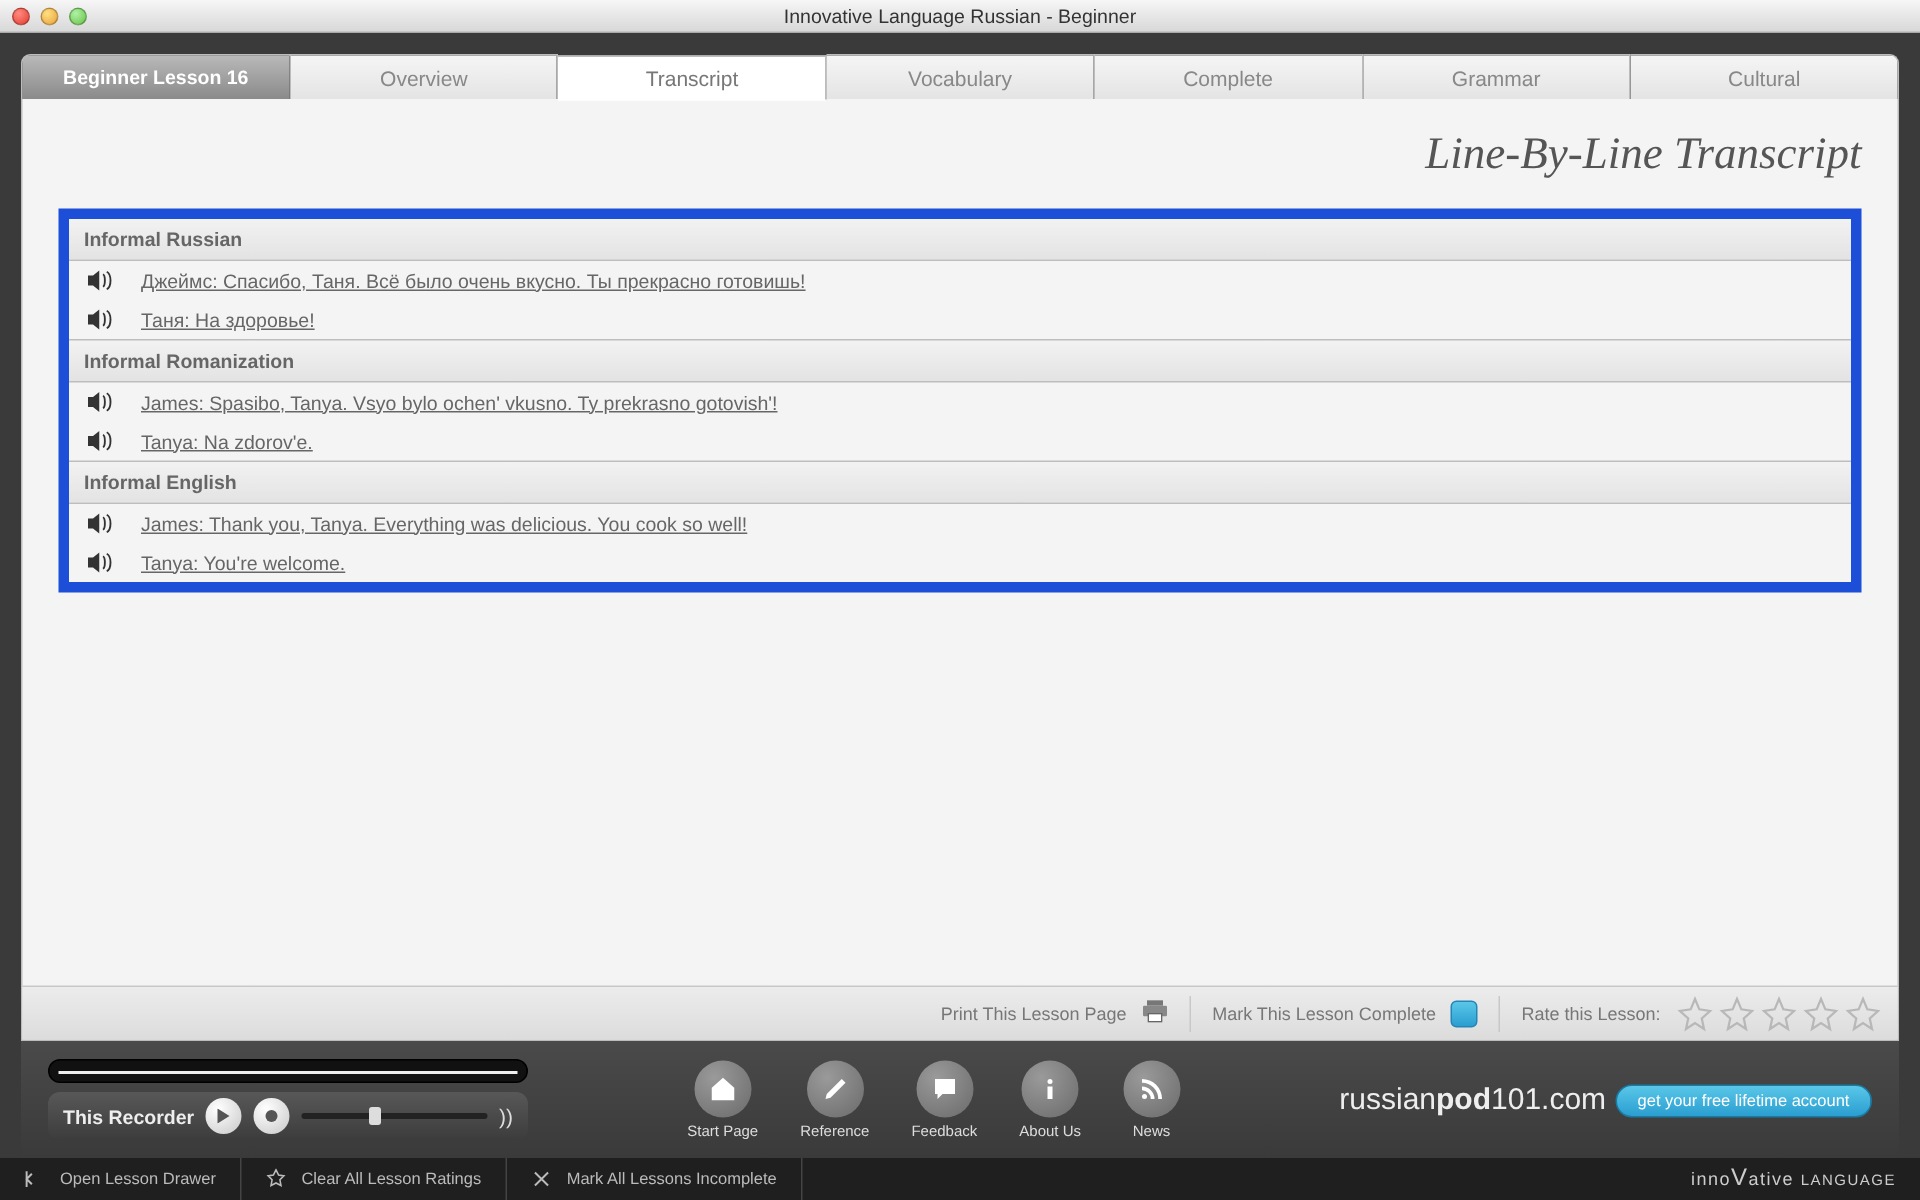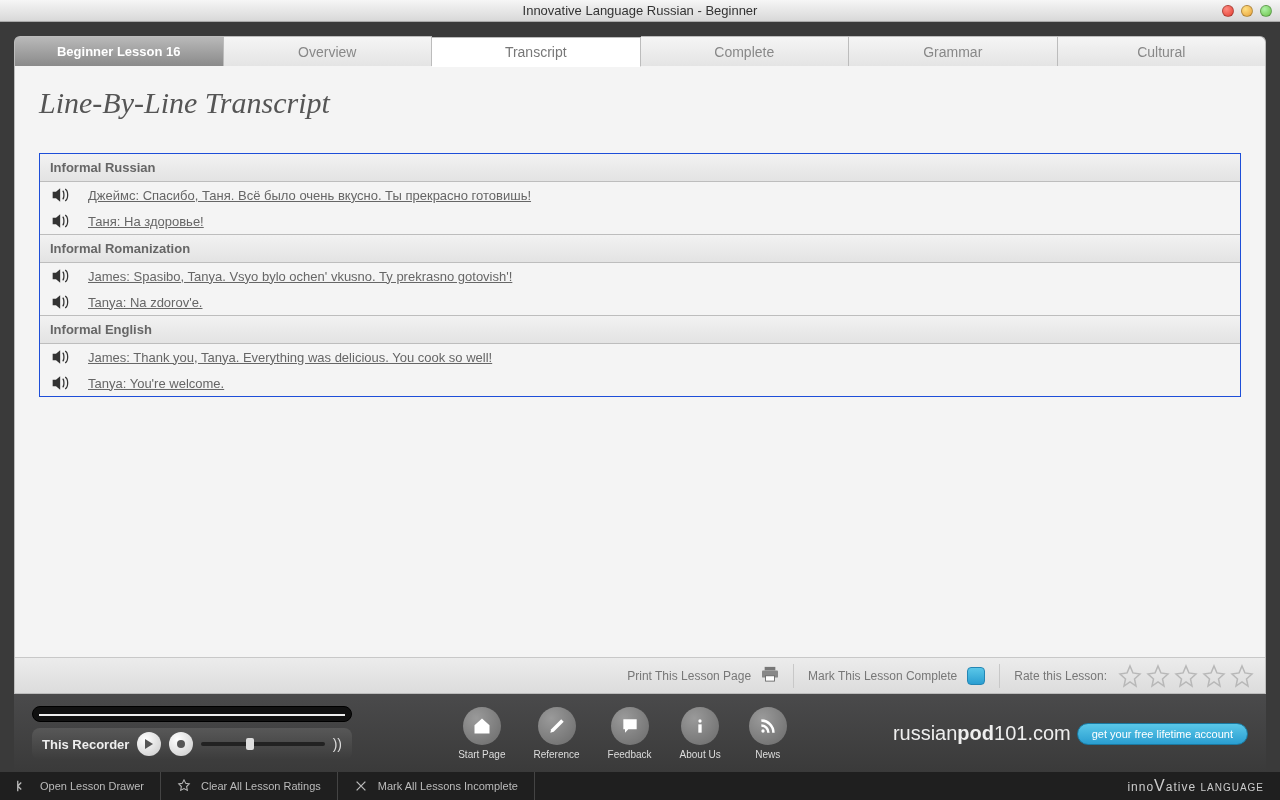--- a/index.html
+++ b/index.html
@@ -1,19 +1,19 @@
 <!DOCTYPE html>
 <html><head>
 <meta charset="utf-8">
 <style>
 * { margin: 0; padding: 0; box-sizing: border-box; font-family: "Lucida Grande", "Helvetica Neue", Arial, sans-serif; }
 body { width: 1280px; height: 800px; background: #e8e8e8; overflow: hidden; }
 
 
-.titlebar { height: 22px; background: linear-gradient(#f6f6f6, #d8d8d8); border-bottom: 1px solid #aaa; display: flex; align-items: center; padding: 0 8px; position: relative; justify-content: flex-end; }
+.titlebar { height: 22px; background: linear-gradient(#f6f6f6, #d8d8d8); border-bottom: 1px solid #aaa; display: flex; align-items: center; padding: 0 8px; position: relative; }
 .traffic { display: flex; gap: 7px; }
 .traffic span { width: 12px; height: 12px; border-radius: 50%; display: block; border: 1px solid rgba(0,0,0,0.25); }
 .tl-red { background: radial-gradient(circle at 35% 30%, #ff8a80, #e33e32); }
 .tl-yellow { background: radial-gradient(circle at 35% 30%, #ffe082, #e8a13a); }
 .tl-green { background: radial-gradient(circle at 35% 30%, #aef2a6, #6ac247); }
 .titlebar-title { position: absolute; left: 0; right: 0; text-align: center; font-size: 13px; color: #333; }
 
 
 .frame { background: #3a3a3a; padding: 14px 14px 0 14px; height: calc(800px - 22px - 28px); display: flex; flex-direction: column; }
 
@@ -22,23 +22,23 @@
 .tab { flex: 1; text-align: center; font-size: 14px; color: #888; background: linear-gradient(#f5f5f5,#e4e4e4); border: 1px solid #bcbcbc; border-bottom: none; display: flex; align-items: center; justify-content: center; cursor: pointer; }
 .tab:first-child { border-top-left-radius: 6px; }
 .tab:last-child { border-top-right-radius: 6px; border-right: 1px solid #bcbcbc; }
 .tab + .tab { border-left: none; }
 .tab.lesson { background: linear-gradient(#b9b9b9,#8a8a8a); color: #fff; font-weight: bold; font-size: 13px; }
 .tab.active { background: #fff; color: #777; border-bottom: 1px solid #fff; position: relative; top: 1px; }
 
 
 .content { background: #f4f4f4; border: 1px solid #bcbcbc; border-top: none; flex: 1; display: flex; flex-direction: column; padding: 0; }
 .content-inner { padding: 20px 24px; flex: 1; overflow: auto; }
-.page-title { font-family: Georgia, "Times New Roman", serif; font-style: italic; font-size: 30px; color: #555; margin-bottom: 33px; }
-
-.transcript-box { border: 1px solid #1d4ed8; }
+.page-title { font-family: Georgia, "Times New Roman", serif; font-style: italic; font-size: 30px; color: #555; margin-bottom: 19px; text-align: right; }
+
+.transcript-box { border: 7px solid #1d4ed8; }
 .section-header { background: linear-gradient(#f2f2f2,#e3e3e3); border-top: 1px solid #bdbdbd; border-bottom: 1px solid #bdbdbd; padding: 6px 10px; font-weight: bold; font-size: 13px; color: #666; }
 .section-header:first-child { border-top: none; }
 .line { display: flex; align-items: center; gap: 16px; padding: 4px 10px; font-size: 13px; color: #666; text-decoration: underline; }
 .audio-btn { width: 22px; height: 18px; display: flex; align-items: center; justify-content: center; cursor: pointer; }
 .audio-btn svg { width: 20px; height: 16px; }
 
 
 .content-bottom { background: linear-gradient(#ececec,#dcdcdc); border-top: 1px solid #c8c8c8; height: 36px; display: flex; align-items: center; justify-content: flex-end; padding: 0 10px; font-size: 12px; color: #777; gap: 10px; }
 .content-bottom .divider { width: 1px; height: 24px; background: #c8c8c8; margin: 0 4px; }
 .print-icon { width: 18px; height: 16px; }
@@ -87,20 +87,21 @@
   </div>
   <div class="titlebar-title">Innovative Language Russian - Beginner</div>
 </div>
 
 <div class="frame">
 
   <div class="tabs">
     <div class="tab lesson">Beginner Lesson 16</div>
     <div class="tab">Overview</div>
     <div class="tab active">Transcript</div>
+    <div class="tab">Vocabulary</div>
     <div class="tab">Complete</div>
     <div class="tab">Grammar</div>
     <div class="tab">Cultural</div>
   </div>
 
   <div class="content">
     <div class="content-inner">
       <div class="page-title">Line-By-Line Transcript</div>
 
       <div class="transcript-box">

